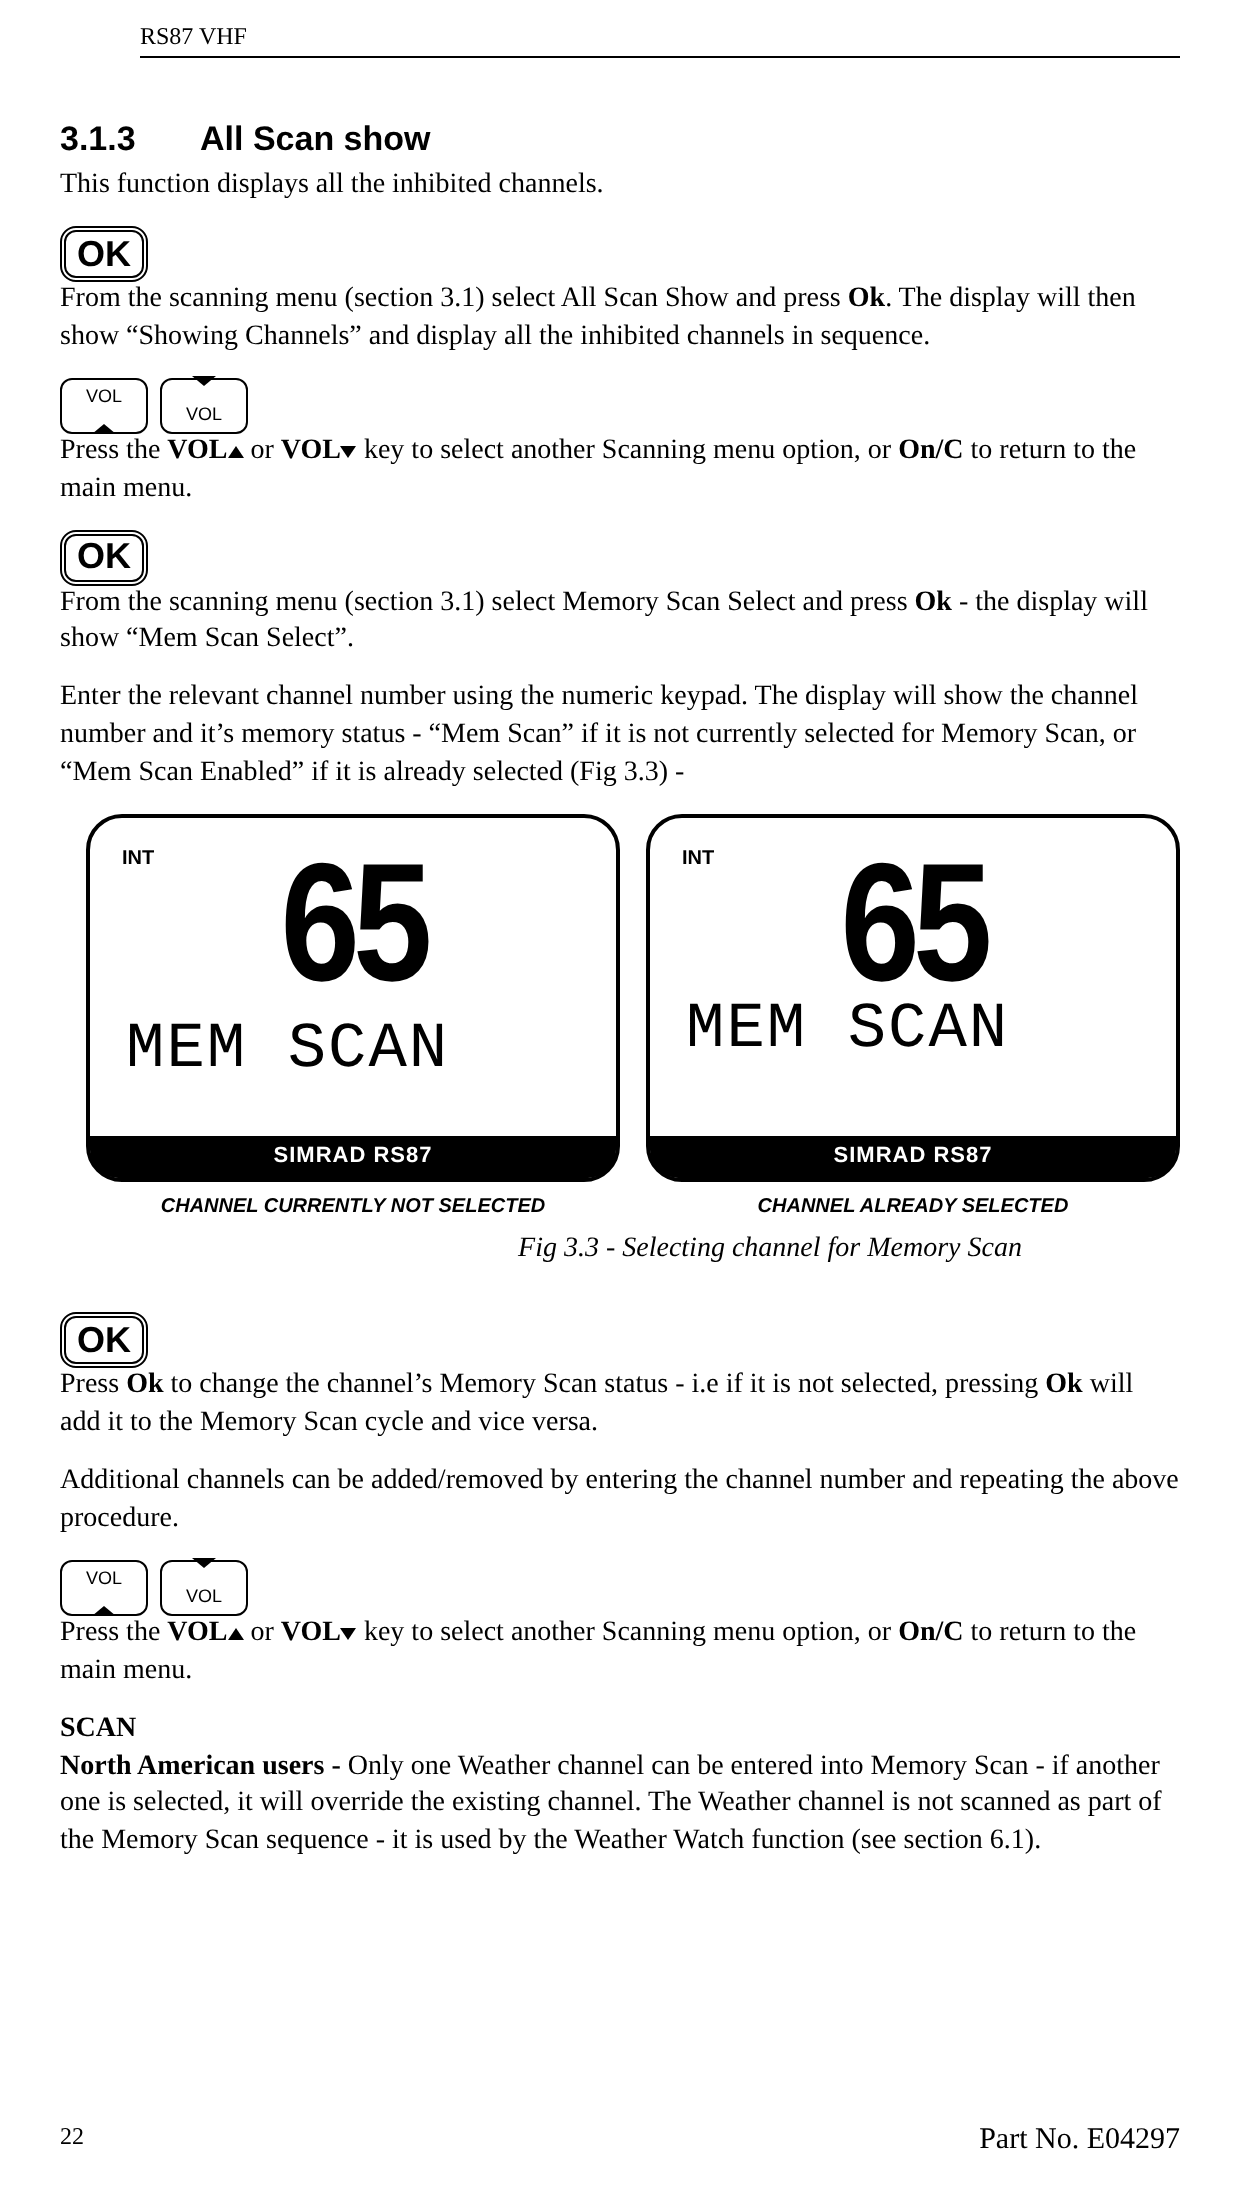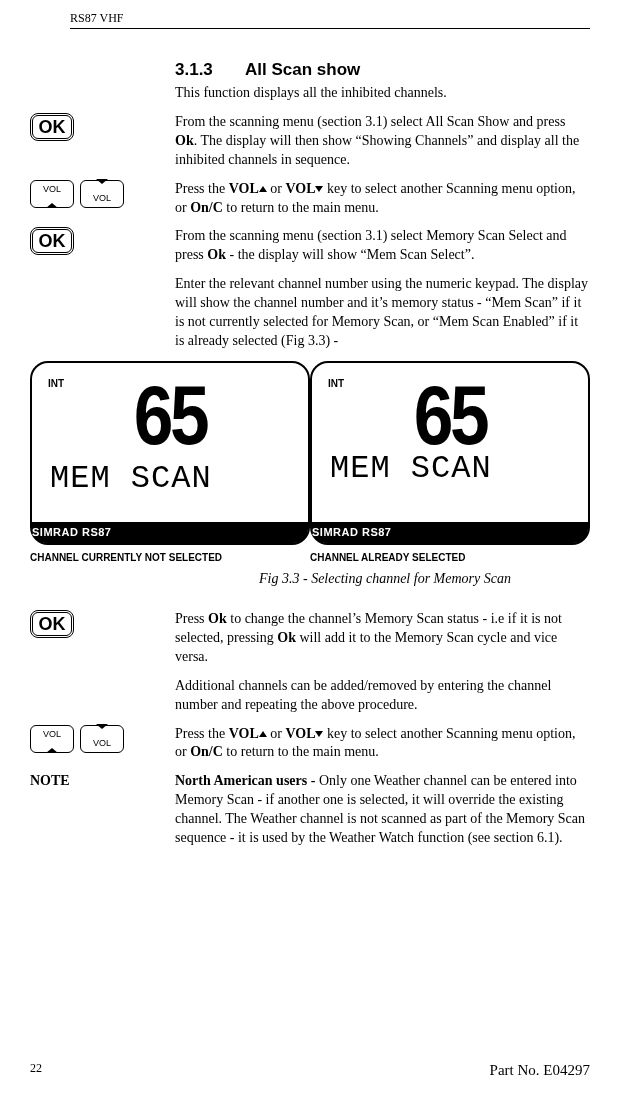--- a/index.html
+++ b/index.html
@@ -23,20 +23,21 @@
   .header {
     font-size: 12px;
     border-bottom: 1px solid #000;
     padding-bottom: 2px;
     margin-bottom: 30px;
     margin-left: 40px;
   }
   .row {
     display: flex;
     margin-bottom: 10px;
+    flex-direction: column;
   }
   .left-col {
     width: 145px;
     flex-shrink: 0;
     display: flex;
     gap: 6px;
   }
   .right-col {
     flex: 1;
   }
@@ -97,20 +98,21 @@
   .inline-arrow-down { border-top: 6px solid #000; }
 
   .lcd-row {
     display: flex;
     justify-content: space-between;
     margin: 10px 0 2px 0;
   }
   .lcd {
     width: 300px;
     box-sizing: border-box;
+    margin-left: 13px;
   }
   .lcd-frame {
     border: 2px solid #000;
     border-radius: 18px;
     padding: 4px;
     background: #fff;
     position: relative;
   }
   .lcd-screen {
     background: #fff;
@@ -152,30 +154,33 @@
     font-size: 24px;
     letter-spacing: 1px;
     font-weight: 500;
   }
   .lcd-brand {
     background: #000;
     color: #fff;
     font-family: Arial, Helvetica, sans-serif;
     font-weight: bold;
     font-size: 11px;
+    text-align: center;
     padding: 3px 0;
     border-radius: 0 0 14px 14px;
     margin: 0 -4px -4px -4px;
     letter-spacing: 0.5px;
   }
   .lcd-caption {
     font-family: Arial, Helvetica, sans-serif;
     font-weight: bold;
     font-size: 10px;
+    text-align: center;
     margin-top: 6px;
+    font-style: italic;
   }
   .fig-caption {
     text-align: center;
     font-style: italic;
     margin: 6px 0 21px 150px;
   }
   .note-label {
     font-weight: bold;
   }
   .footer {
@@ -297,21 +302,21 @@
         <span class="lbl">VOL</span>
       </div>
     </div>
     <div class="right-col">
       <span>Press the </span><b>VOL</b><span class="inline-arrow-up"></span><span> or </span><b>VOL</b><span class="inline-arrow-down"></span><span> key to select another Scanning menu option, or </span><b>On/C</b><span> to return to the main menu.</span>
     </div>
   </div>
 
   <div class="row">
     <div class="left-col">
-      <span class="note-label">NOTE</span>
+      <span class="note-label">SCAN</span>
     </div>
     <div class="right-col">
       <b>North American users - </b><span>Only one Weather channel can be entered into Memory Scan - if another one is selected, it will override the existing channel.   The Weather channel is not scanned as part of the Memory Scan sequence - it is used by the Weather Watch function (see section 6.1).</span>
     </div>
   </div>
 </div>
 
 <div class="footer">
   <span>22</span>
   <span class="pn">Part No. E04297</span>

